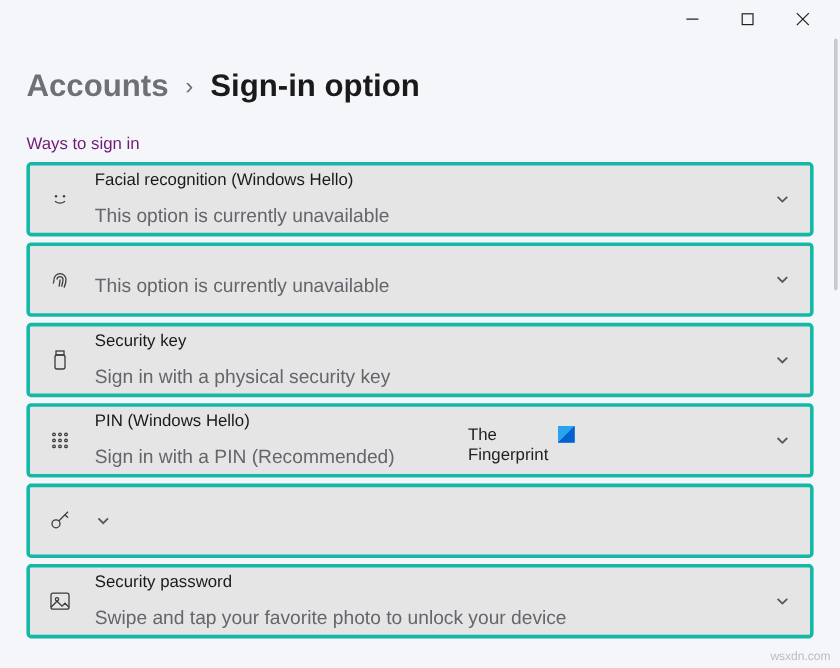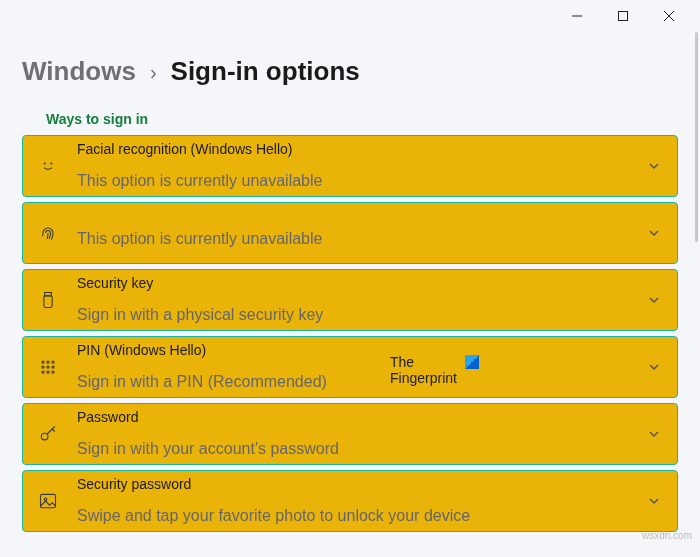--- a/index.html
+++ b/index.html
@@ -48,28 +48,27 @@
       font-weight: 400;
       margin-top: 2px;
     }
     .bc-title {
       font-size: 26px;
       font-weight: 600;
       color: #1a1a1a;
     }
     .section-label {
       font-size: 14px;
-      font-weight: 700;
-      color: #15803d;
+      font-weight: 400;
+      color: #701a75;
       margin-bottom: 8px;
-      margin-left: 24px;
     }
     .opt {
-      background: #eab308;
-      border: 1px solid #14b8a6;
+      background: #e5e5e5;
+      border: 3px solid #14b8a6;
       border-radius: 4px;
       height: 62px;
       display: flex;
       align-items: center;
       padding: 0 16px 0 14px;
       margin-bottom: 5px;
       position: relative;
     }
     .opt-icon {
       width: 22px;
@@ -121,21 +120,21 @@
       position: absolute;
       right: 0;
       top: 0;
       width: 3px;
       height: 210px;
       background: #c8c8cd;
       border-radius: 3px;
     }
     .credit {
       position: absolute;
-      bottom: 16px;
+      bottom: 4px;
       right: 8px;
       font-size: 10px;
       color: #bcbcc2;
     }
   </style>
 </head>
 <body>
 
 <div class="titlebar">
   <div class="winbtn">
@@ -152,23 +151,23 @@
     <svg viewBox="0 0 12 12">
         <line x1="1" y1="1" x2="11" y2="11"></line>
         <line x1="11" y1="1" x2="1" y2="11"></line>
       </svg>
   </div>
 </div>
 
 <div class="content">
 
   <div class="breadcrumb">
-    <span class="bc-parent">Windows</span>
+    <span class="bc-parent">Accounts</span>
     <span class="bc-sep">›</span>
-    <span class="bc-title">Sign-in options</span>
+    <span class="bc-title">Sign-in option</span>
   </div>
 
   <div class="section-label">Ways to sign in</div>
 
   <div class="opt">
     <span class="opt-icon">
       <svg viewBox="0 0 24 24">
           <circle cx="8" cy="9" r="1.2" fill="#3b3b3b" stroke="none"></circle>
           <circle cx="16" cy="9" r="1.2" fill="#3b3b3b" stroke="none"></circle>
           <path d="M7 14 Q12 18 17 14"></path>
@@ -240,24 +239,20 @@
   </div>
 
   <div class="opt">
     <span class="opt-icon">
       <svg viewBox="0 0 24 24">
           <circle cx="8" cy="15" r="4"></circle>
           <line x1="11" y1="12" x2="20" y2="3"></line>
           <line x1="17" y1="6" x2="20" y2="9"></line>
         </svg>
     </span>
-    <div class="opt-text">
-      <div class="opt-title">Password</div>
-      <div class="opt-desc">Sign in with your account's password</div>
-    </div>
     <span class="chev"><svg viewBox="0 0 14 14">
           <polyline points="3 5 7 9 11 5"></polyline>
         </svg></span>
   </div>
 
   <div class="opt">
     <span class="opt-icon">
       <svg viewBox="0 0 24 24">
           <rect x="3" y="4" width="18" height="16" rx="2"></rect>
           <circle cx="9" cy="10" r="1.6"></circle>

